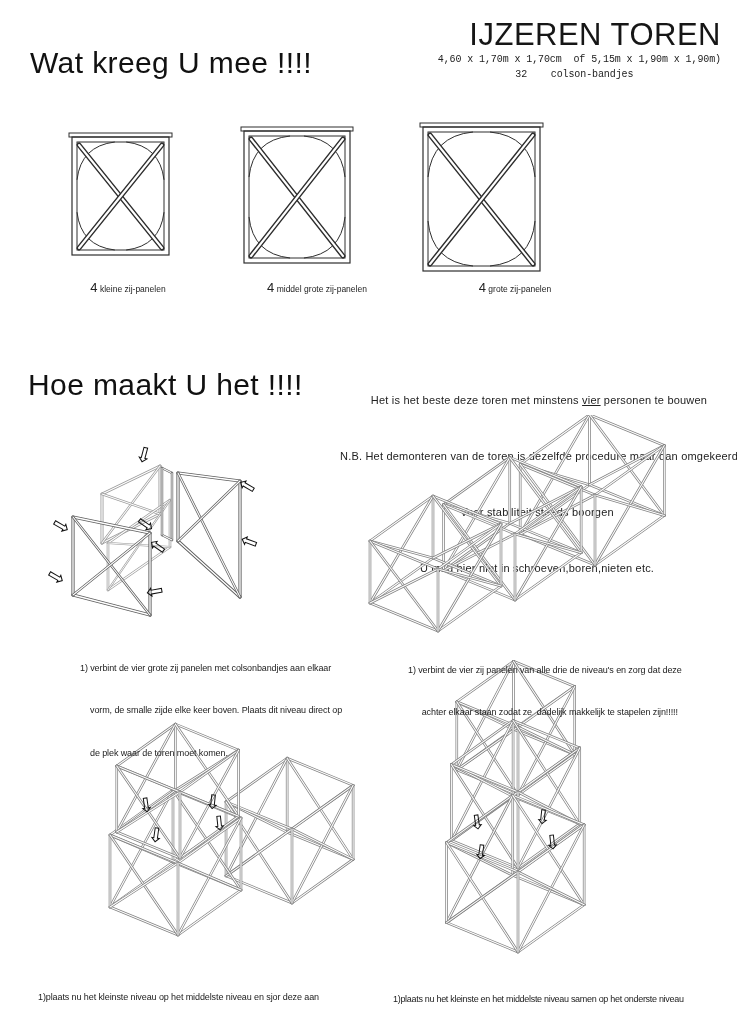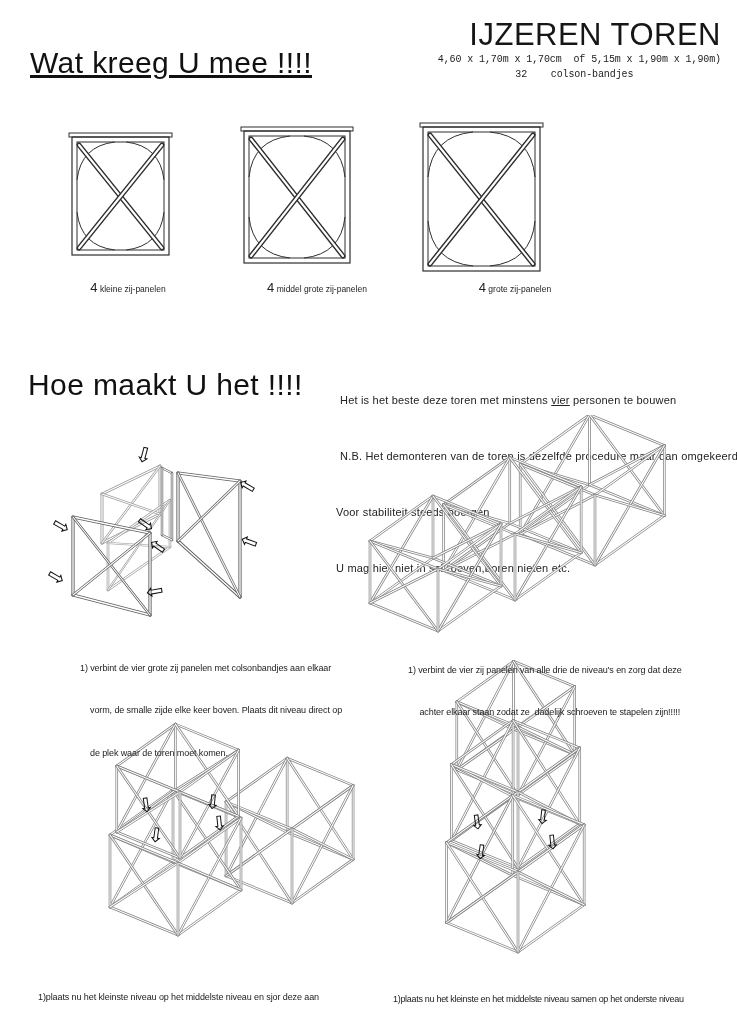--- a/index.html
+++ b/index.html
@@ -20,21 +20,21 @@
   .cap { font-size:9px; line-height:14.3px; letter-spacing:-.1px; white-space:pre; color:#222; }
   .u { text-decoration:underline; }
   svg { display:block; }
   svg text.arrow { font-family:"DejaVu Sans", sans-serif; }
 </style>
 </head>
 <body>
 
 <div class="page">
 
-  <div class="abs h1" style="left:30px; top:46px;text-decoration:underline;">Wat kreeg U mee !!!!</div>
+  <div class="abs h1" style="left:30px; top:46px;">Wat kreeg U mee !!!!</div>
 
   <div class="abs" style="right:16px; top:17px;">
     <div class="doc-title">IJZEREN TOREN</div>
     <div class="sub" style="margin-top:1px;">4,60 x 1,70m x 1,70cm  of 5,15m x 1,90m x 1,90m)</div>
     <div class="sub" style="margin-top:4px; padding-right:10px;">32    colson-bandjes</div>
   </div>
 
   <svg id="p1" class="abs" style="left:68px; top:132px;" width="105" height="126">
       <rect x="1" y="1" width="103" height="4" fill="none" stroke="#2e2e2e" stroke-width="1"></rect>
       <rect x="4" y="5" width="97" height="118" fill="none" stroke="#2e2e2e" stroke-width="1.2"></rect>
@@ -74,21 +74,21 @@
       <line x1="114" y1="13" x2="11" y2="142" stroke="#2e2e2e" stroke-width="5" stroke-linecap="round"></line>
       <line x1="114" y1="13" x2="11" y2="142" stroke="#ffffff" stroke-width="2.1" stroke-linecap="round"></line>
     </svg>
 
   <div class="abs panel-cap" style="left:38px; top:280px;"><span class="qty">4</span><span> kleine zij-panelen</span></div>
   <div class="abs panel-cap" style="left:227px; top:280px;"><span class="qty">4</span><span> middel grote zij-panelen</span></div>
   <div class="abs panel-cap" style="left:425px; top:280px;"><span class="qty">4</span><span> grote zij-panelen</span></div>
 
   <div class="abs h1" style="left:28px; top:368px;">Hoe maakt U het !!!!</div>
 
-  <div class="abs notes" style="left:340px; top:354px;">
+  <div class="abs notes" style="left:340px; top:354px;text-align:center;">
     <div><span>Het is het beste deze toren met minstens </span><span class="u">vier</span><span> personen te bouwen</span></div>
     <div>N.B. Het demonteren van de toren is dezelfde procedure maar dan omgekeerd</div>
     <div class="outd">Voor stabiliteit steeds boorgen</div>
     <div class="outd">U mag hier niet in schroeven,boren,nieten etc.</div>
   </div>
 
   <svg id="dA" class="abs" style="left:30px; top:440px;" width="315" height="195">
       <line x1="72" y1="103" x2="130" y2="74" stroke="#9d9d9d" stroke-width="3" stroke-linecap="round"></line>
       <line x1="72" y1="103" x2="130" y2="74" stroke="#ffffff" stroke-width="1.26" stroke-linecap="round"></line>
       <line x1="130" y1="74" x2="130" y2="26" stroke="#9d9d9d" stroke-width="3" stroke-linecap="round"></line>
@@ -530,21 +530,21 @@
     </svg>
 
   <div class="abs cap" style="left:40px; top:632px;margin-left:40px;">
     <div>1) verbint de vier grote zij panelen met colsonbandjes aan elkaar</div>
     <div style="padding-left:10px;">vorm, de smalle zijde elke keer boven. Plaats dit niveau direct op</div>
     <div style="padding-left:10px;">de plek waar de toren moet komen.</div>
   </div>
 
   <div class="abs cap" style="left:408px; top:634px;text-align:center;">
     <div>1) verbint de vier zij panelen van alle drie de niveau's en zorg dat deze</div>
-    <div style="padding-left:10px;">achter elkaar staan zodat ze  dadelijk schroeven te stapelen zijn!!!!!</div>
+    <div style="padding-left:10px;">achter elkaar staan zodat ze  dadelijk makkelijk te stapelen zijn!!!!!</div>
   </div>
 
   <div class="abs cap" style="left:38px; top:961px;">
     <div>1)plaats nu het kleinste niveau op het middelste niveau en sjor deze aan</div>
     
     
     
     
   </div>
 

